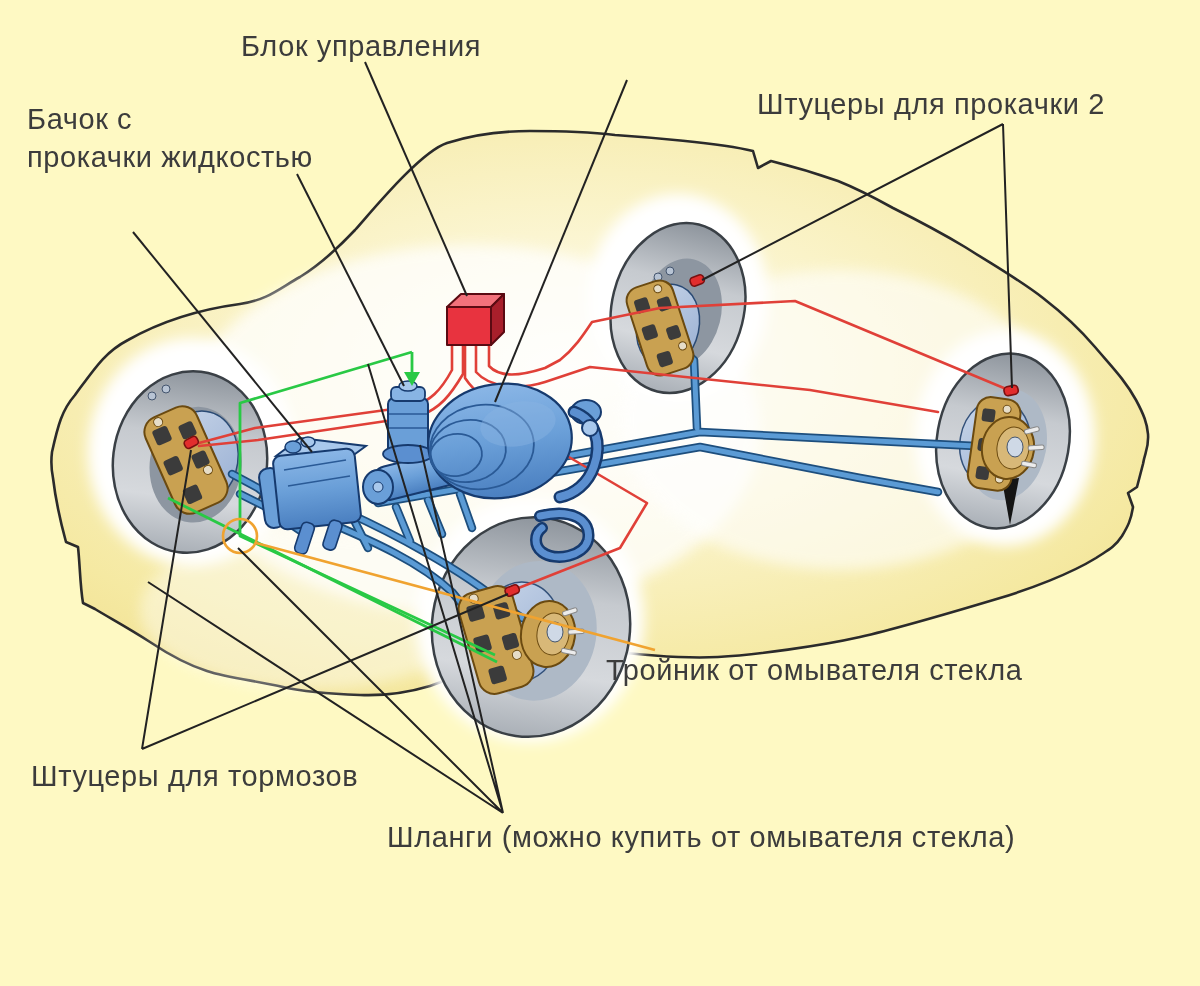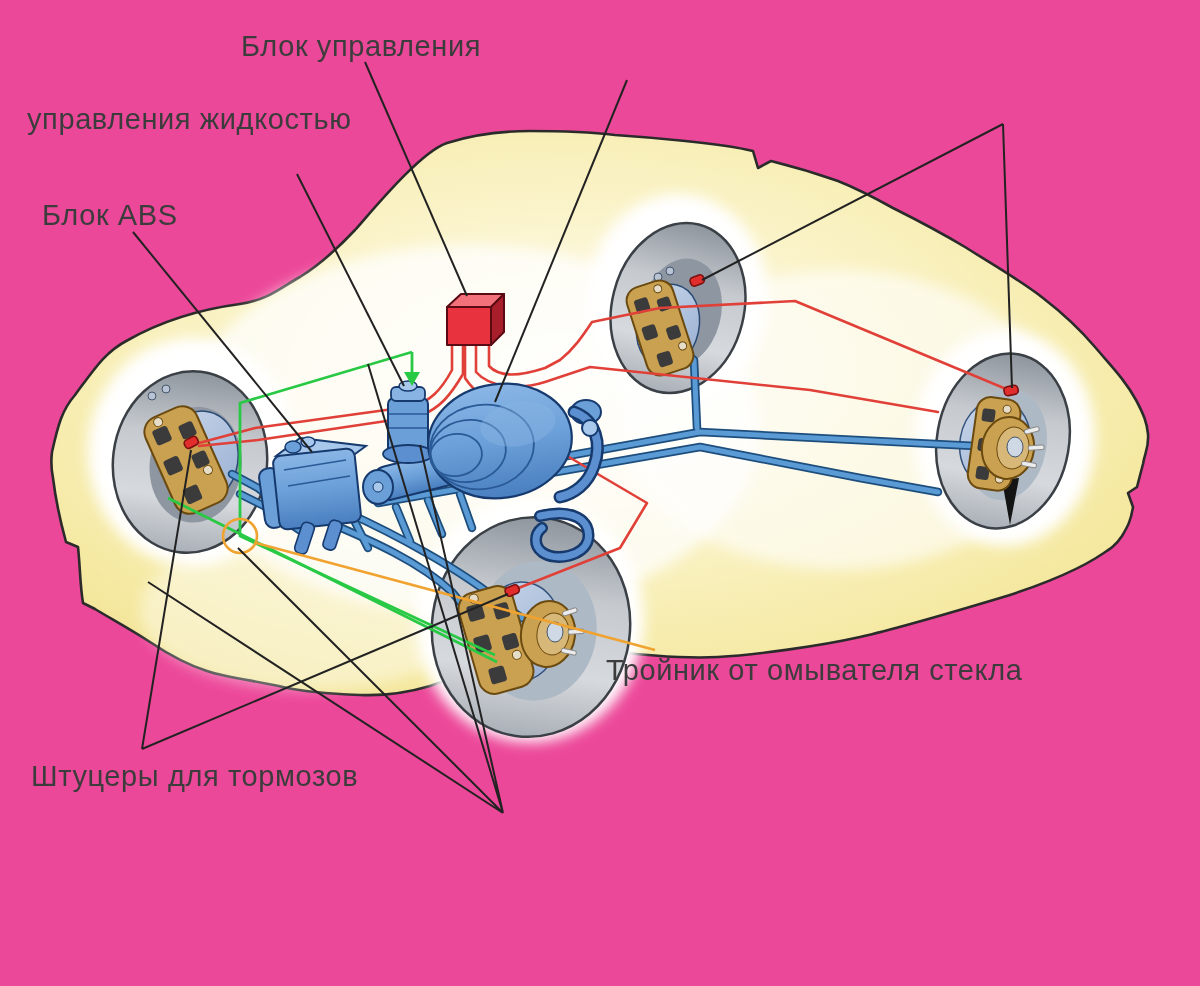--- a/index.html
+++ b/index.html
@@ -1,16 +1,16 @@
 <!DOCTYPE html>
 <html><head>
 <meta charset="utf-8">
 <style>
   html,body{margin:0;padding:0;background:#fff;}
-  #stage{position:relative;width:1200px;height:986px;background:#ec4899;overflow:hidden;
+  #stage{position:relative;width:1200px;height:986px;background:#fef9c3;overflow:hidden;
          font-family:"Liberation Sans","DejaVu Sans",sans-serif;}
   #diagram-svg{position:absolute;left:0;top:0;}
   .lbl{position:absolute;color:#3c3c3c;font-size:29px;font-weight:500;
        letter-spacing:.6px;white-space:nowrap;line-height:1.32;}
 </style>
 </head>
 <body>
 
 <div id="stage">
 
@@ -275,25 +275,27 @@
     <path d="M297,174 L404,386"></path>
     <path d="M133,232 L312,452"></path>
     <path d="M142,749 L191,450 M142,749 L508,594"></path>
     <path d="M503,813 L368,364 M503,813 L420,445 M503,813 L238,548 M503,813 L148,582"></path>
   </g>
 </svg>
 
 <div class="lbl" style="left:241px;top:27px">Блок управления</div>
 
 
+<div class="lbl" style="left:757px;top:85px">Штуцеры для прокачки 2</div>
 
 <div class="lbl" style="left:27px;top:100px">
-  <span style="display:block">управления жидкостью</span>
+  <span style="display:block">Бачок с</span>
+  <span style="display:block">прокачки жидкостью</span>
 </div>
 
-<div class="lbl" style="left:42px;top:196px">Блок ABS</div>
 
 <div class="lbl" style="left:606px;top:651px">Тройник от омывателя стекла</div>
 
 <div class="lbl" style="left:31px;top:757px">Штуцеры для тормозов</div>
 
+<div class="lbl" style="left:387px;top:818px">Шланги (можно купить от омывателя стекла)</div>
 
 </div>
 
 </body></html>

